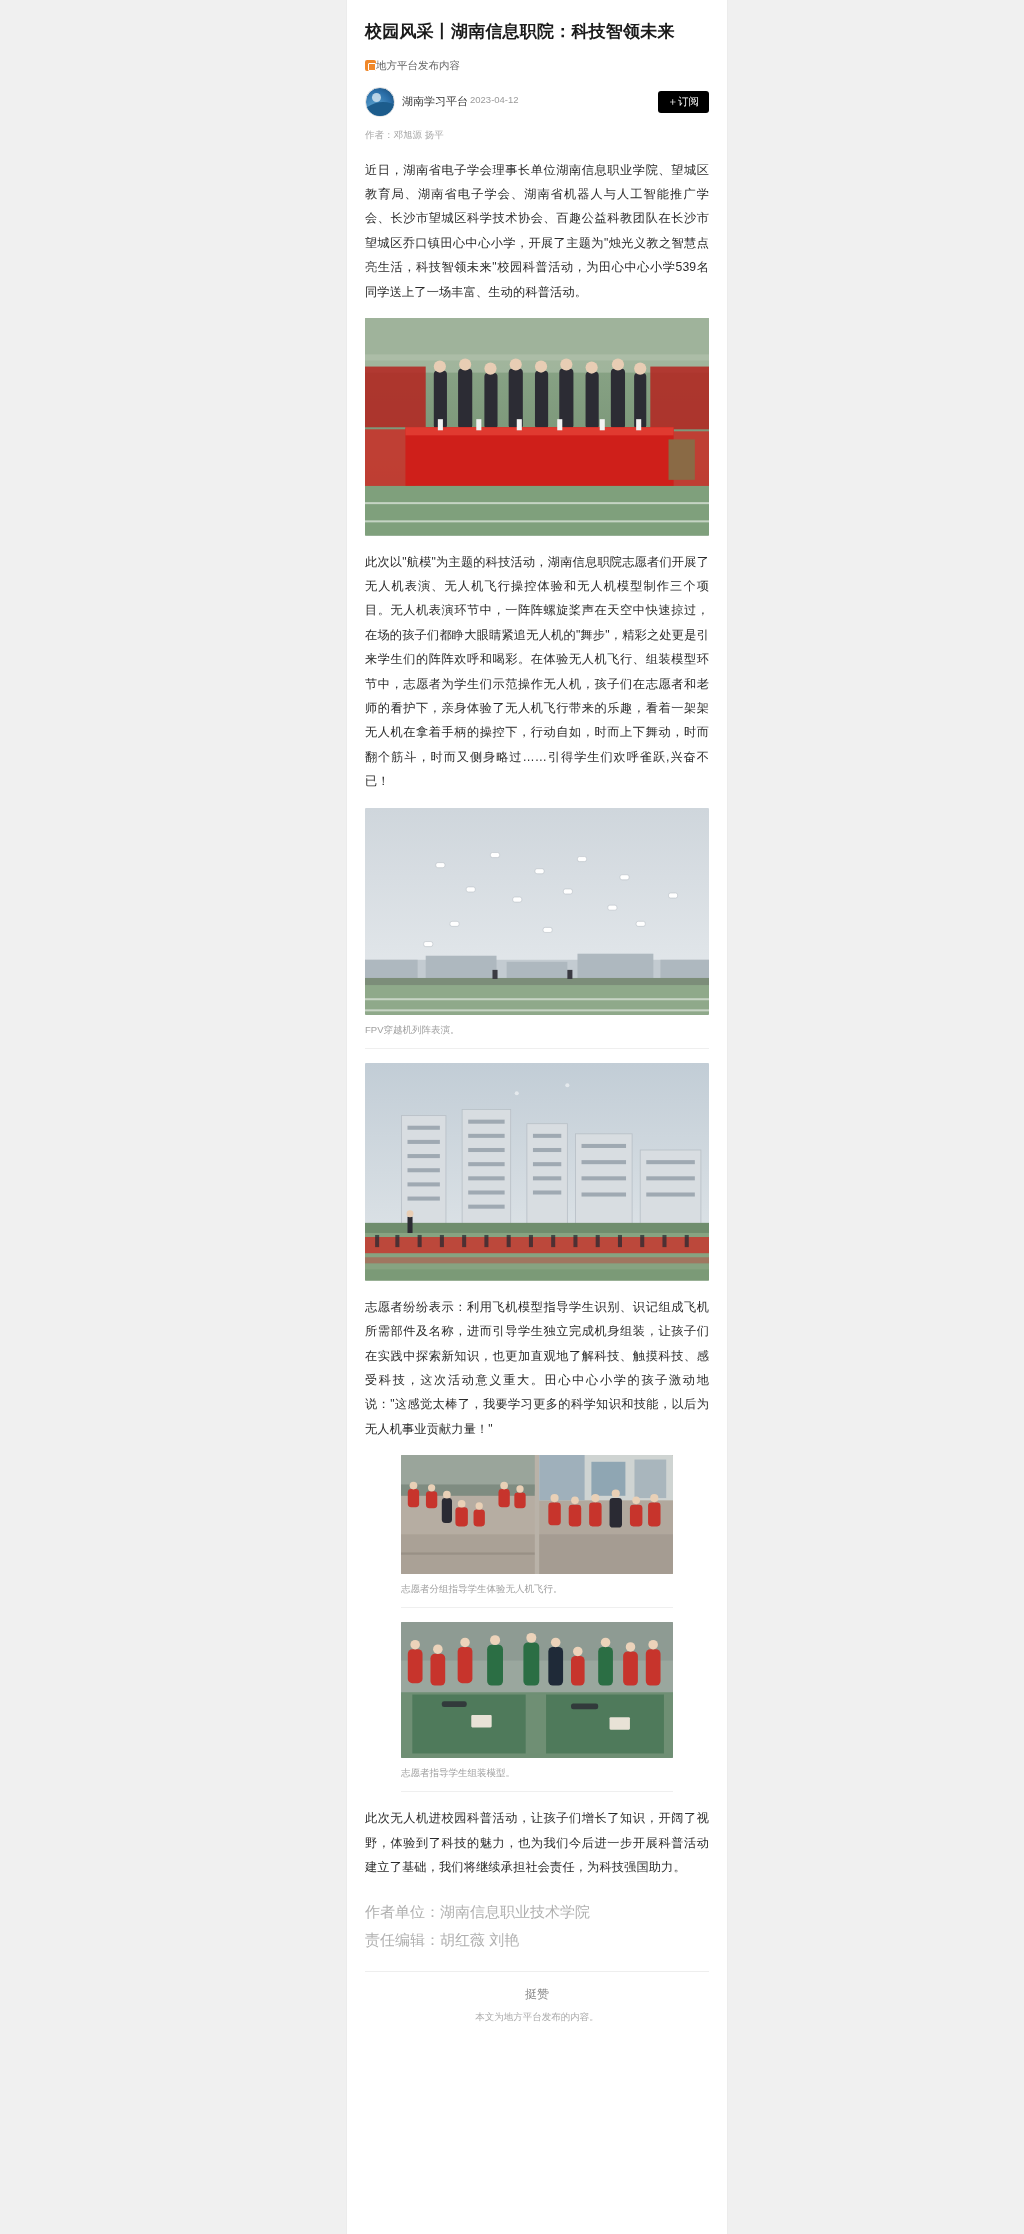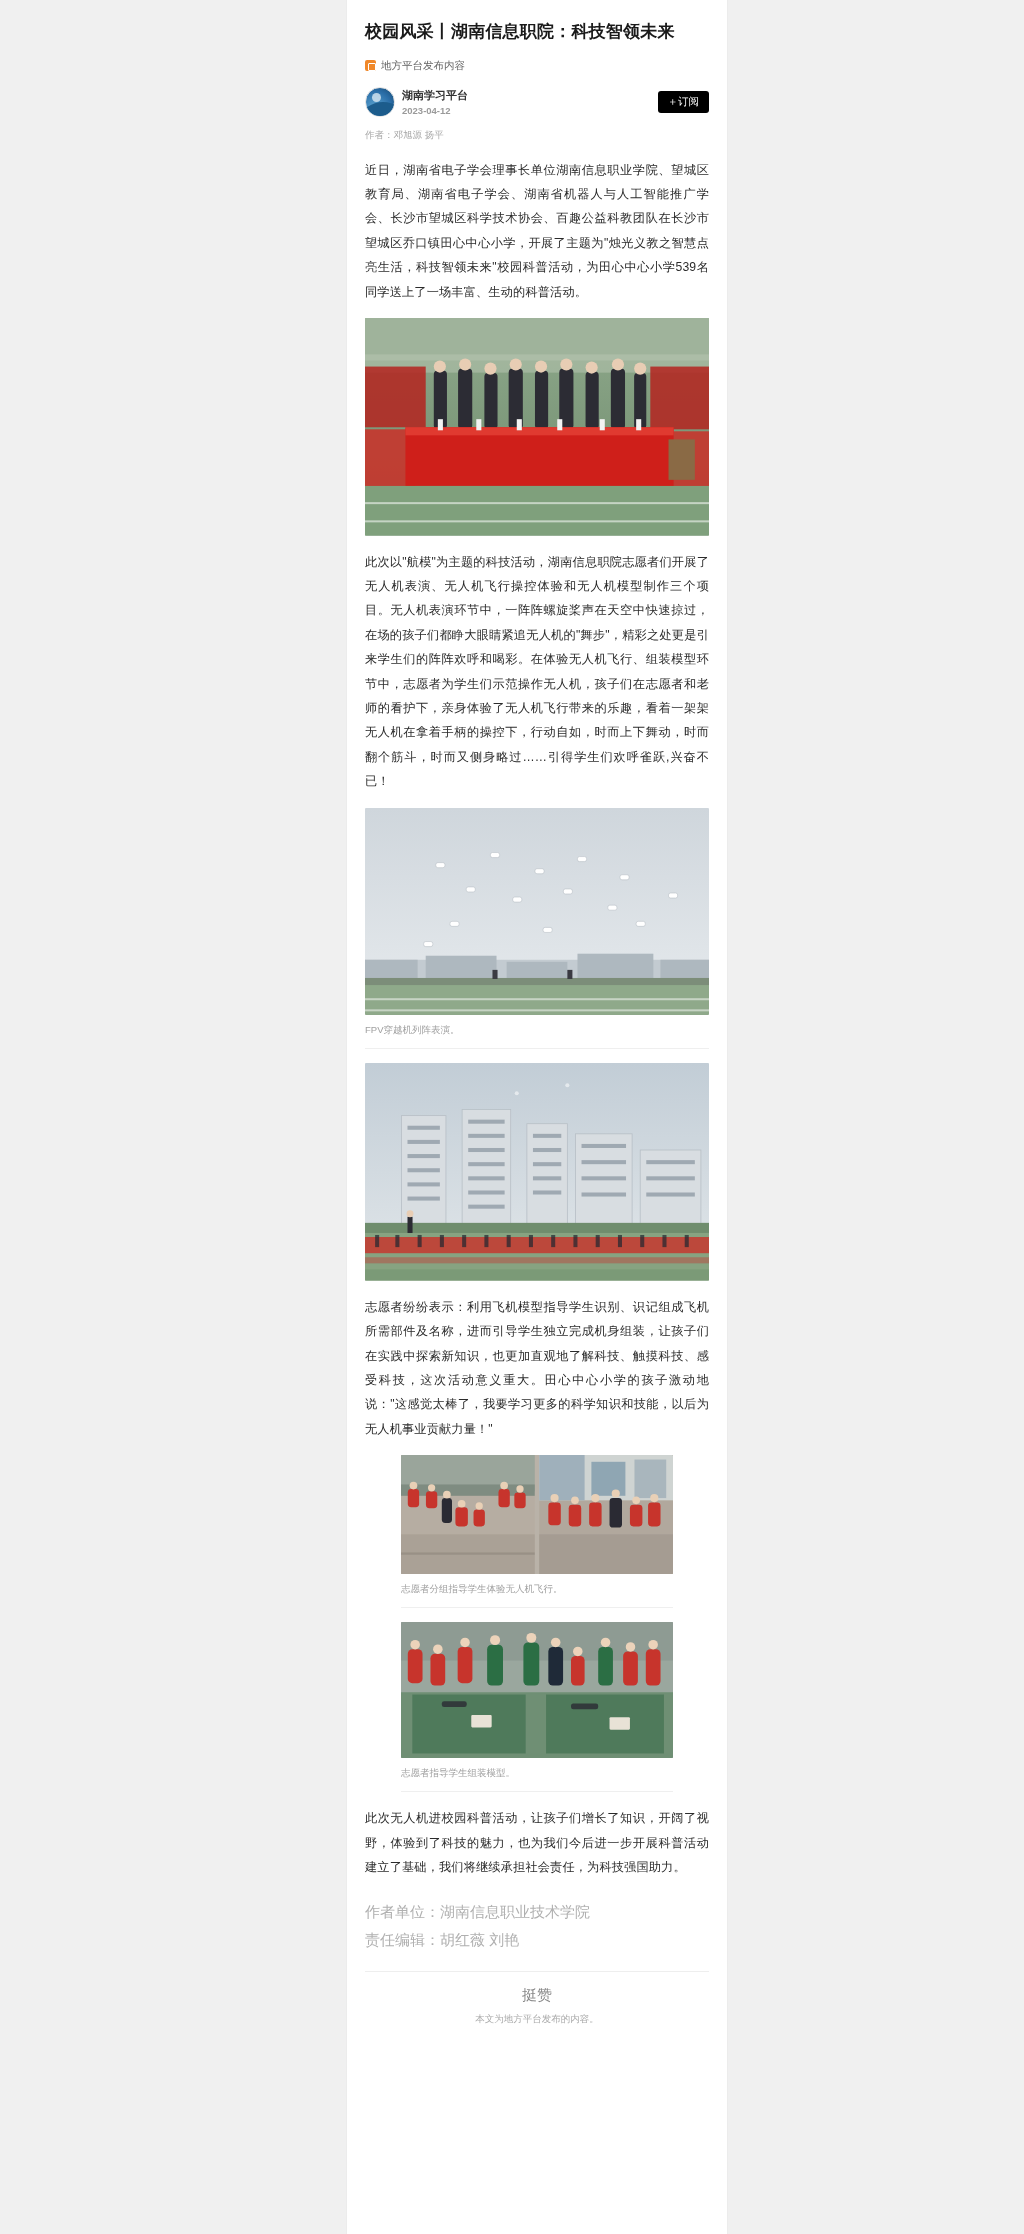--- a/index.html
+++ b/index.html
@@ -32,21 +32,20 @@
     font-weight: bold;
     line-height: 1.45;
     color: #1a1a1a;
     margin: 6px 0 14px 0;
     letter-spacing: 0.2px;
   }
 
   .source-row {
     display: flex;
     align-items: center;
-    gap: 5px;
     margin-bottom: 14px;
   }
   .src-badge {
     width: 11px; height: 11px;
     background: #f0882a;
     border-radius: 2px;
     display: inline-block;
     position: relative;
     flex: none;
   }
@@ -84,21 +83,21 @@
     border-radius: 50% 50% 0 0 / 70% 70% 0 0;
   }
   .avatar::after {
     content: "";
     position: absolute; left: 6px; top: 5px;
     width: 9px; height: 9px;
     background: #d9e9f3;
     border-radius: 50%;
     opacity: .8;
   }
-  .author-meta { display: flex; flex-direction: column; gap: 2px; flex: 1; font-weight: bold; }
+  .author-meta { display: flex; flex-direction: row; gap: 2px; flex: 1; }
   .author-name { font-size: 11px; color: #333; }
   .author-date { font-size: 9.5px; color: #9a9a9a; }
   .subscribe-btn {
     background: #000000;
     color: #fff;
     font-size: 10.5px;
     border: none;
     border-radius: 3px;
     padding: 4px 10px;
     cursor: pointer;
@@ -137,21 +136,21 @@
     color: #b0b0b0;
     line-height: 1.9;
     margin-top: 18px;
   }
   .footer-block {
     margin-top: 16px;
     padding: 14px 0 22px 0;
     border-top: 1px solid #eee;
     text-align: center;
   }
-  .foot-title { font-size: 15px; color: #888; margin-bottom: 8px; }
+  .foot-title { font-size: 12px; color: #888; margin-bottom: 8px; }
   .foot-note { font-size: 9.5px; color: #aaa; }
   .centered-fig { padding: 0 36px; }
 </style>
 </head>
 <body>
 
 <div class="page">
   <div class="article">
     <div class="inner">
 

